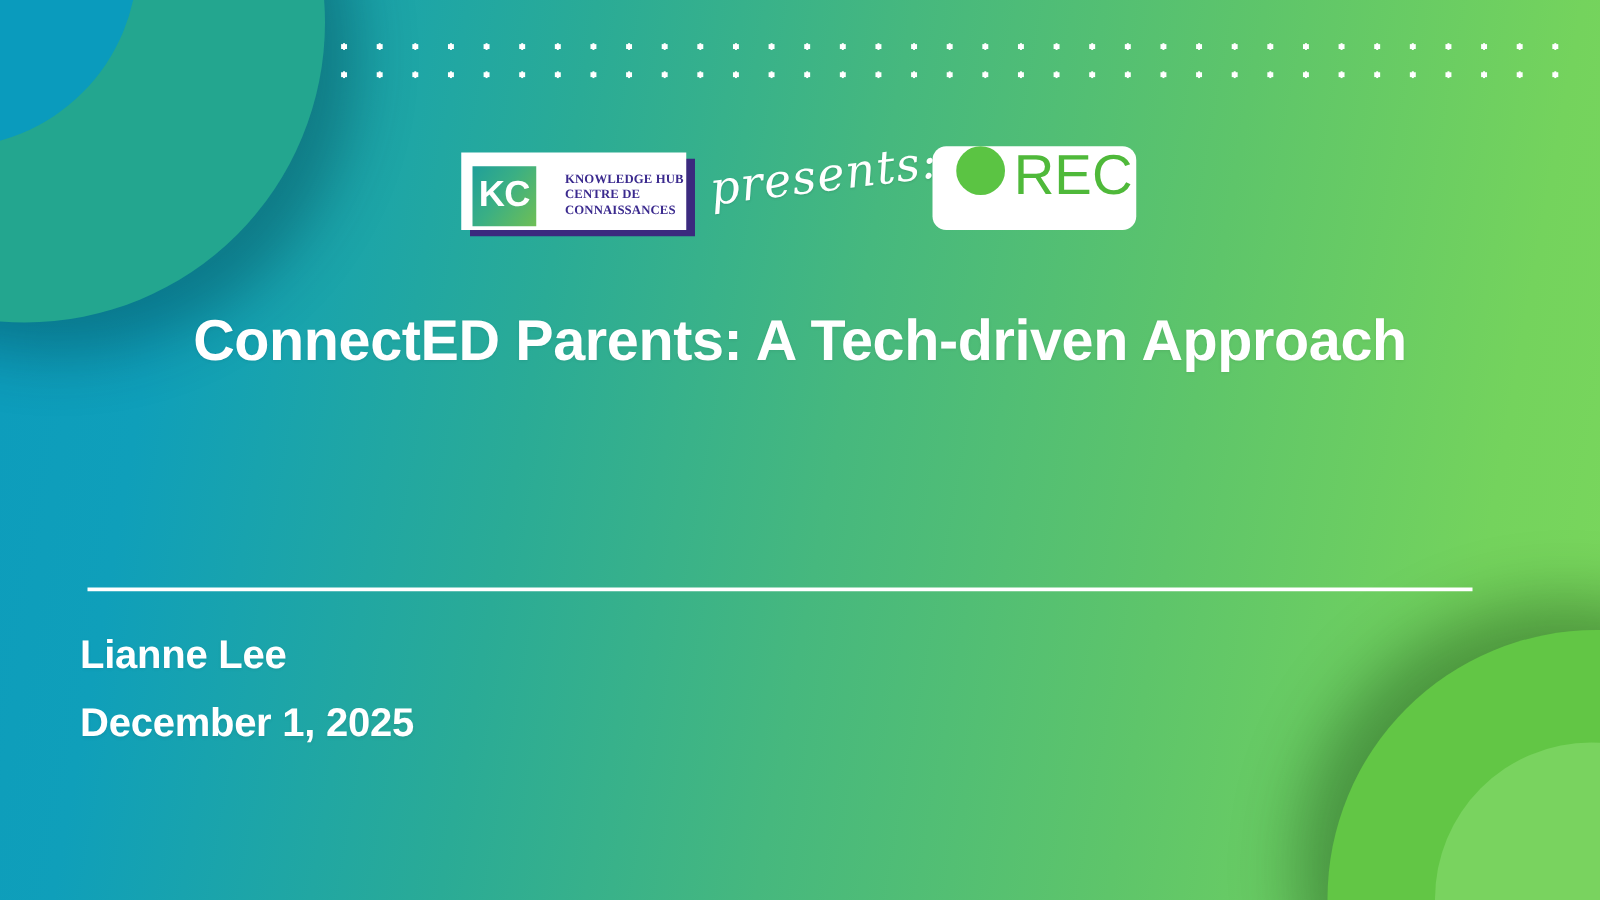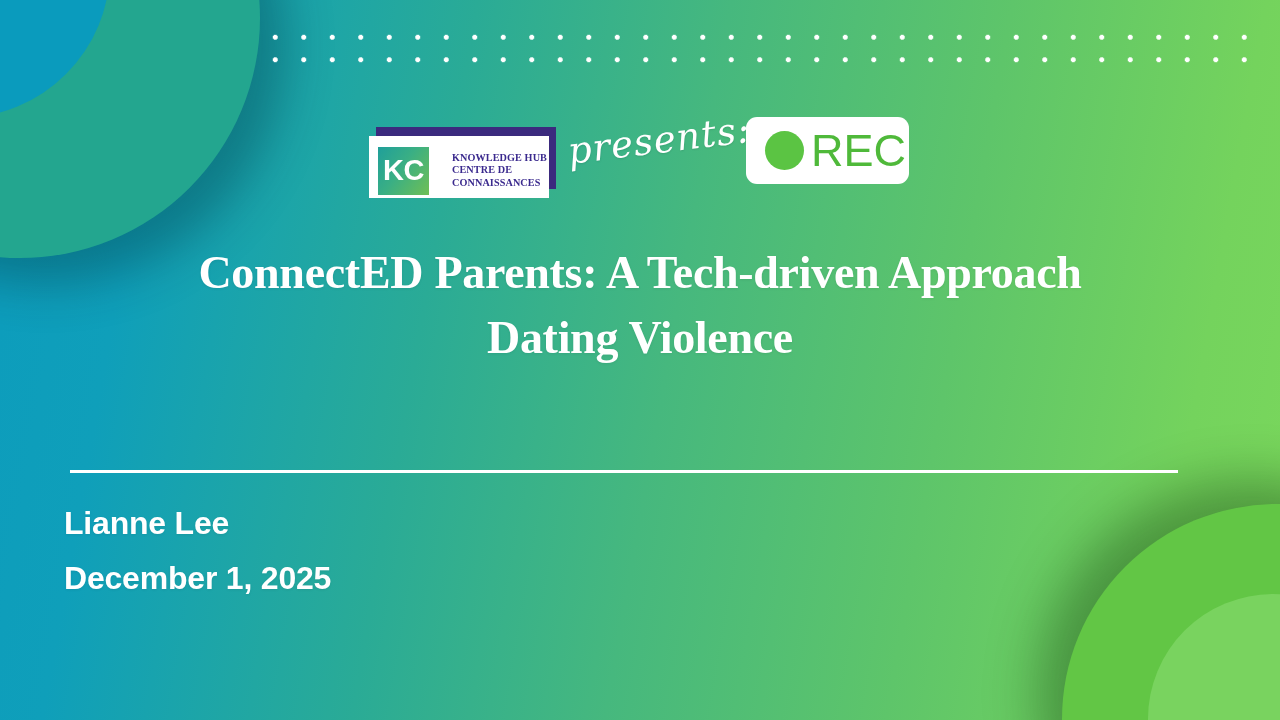--- a/index.html
+++ b/index.html
@@ -75,21 +75,21 @@
   .kc-wrap {
     position:absolute; left:369px; top:8px;
     width:180px; height:62px;
   }
   .kc-shadow {
     position:absolute; left:7px; top:7px;
     width:180px; height:62px;
     background:#3b2a7e;
   }
   .kc-box {
-    position:absolute; left:0; top:16px;
+    position:absolute; left:0; top:2px;
     width:180px; height:62px;
     background:#ffffff;
     display:flex; align-items:center;
     padding:7px 8px 0 9px;
   }
   .kc-square {
     width:51px; height:48px;
     background:linear-gradient(125deg,#1f9f9a 0%,#3aaf84 45%,#6fbf55 100%);
     display:flex; align-items:center; justify-content:center;
     flex:0 0 auto;
@@ -129,21 +129,21 @@
     text-shadow:0 1px 2px rgba(0,0,0,0.10);
   }
 
   
   .rec-box {
     position:absolute;
     left:746px; top:5px;
     width:163px; height:67px;
     background:#ffffff;
     border-radius:11px;
-    display:flex; align-items:center;
+    display:flex; align-items:flex-start;
     padding-left:19px;
   }
   .rec-dot {
     width:39px; height:39px;
     border-radius:50%;
     background:#5bc443;
     flex:0 0 auto;
   }
   .rec-label {
     margin-left:7px;
@@ -159,21 +159,21 @@
   .title {
     position:absolute;
     left:64px; top:240px;
     width:1152px;
     text-align:center;
     color:#ffffff;
     font-size:46px;
     font-weight:700;
     line-height:65px;
     letter-spacing:-0.3px;
-    font-family:Liberation Serif, serif;
+    font-family:Liberation Sans, sans-serif;
     text-shadow:0 1px 3px rgba(0,0,0,0.07);
   }
 
   
   .divider {
     position:absolute;
     left:70px; top:470px;
     width:1108px; height:3px;
     background:#ffffff;
   }
@@ -224,21 +224,20 @@
 
     <div class="rec-box">
       <div class="rec-dot"></div>
       <div class="rec-label">REC</div>
     </div>
 
   </div>
 
   <div class="title">
     <div>ConnectED Parents: A Tech-driven Approach</div>
-    <div>Dating Violence</div>
   </div>
 
   <div class="divider"></div>
 
   <div class="footer">
     <div>Lianne Lee</div>
     <div>December 1, 2025</div>
   </div>
 
 </div>

